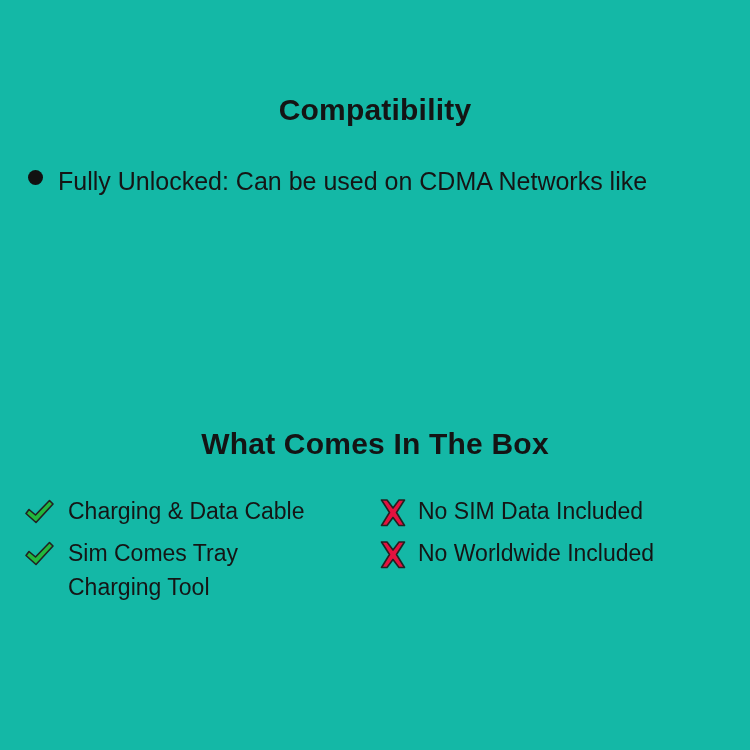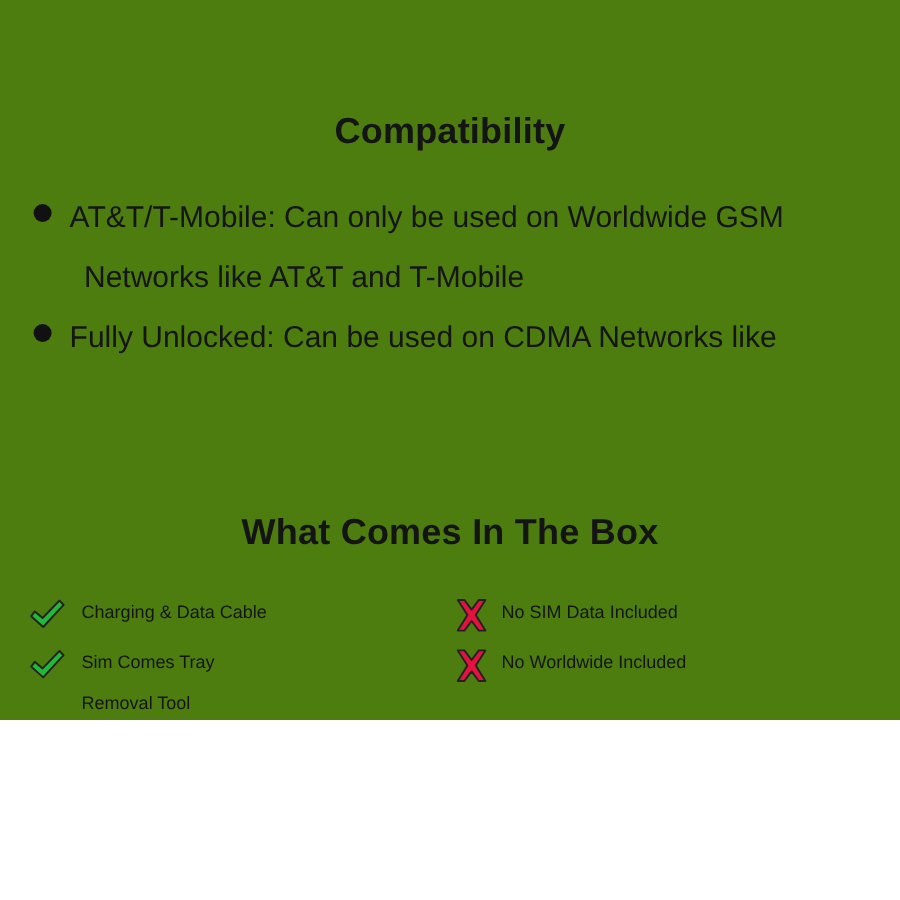--- a/index.html
+++ b/index.html
@@ -12,22 +12,22 @@
     height: 750px;
     overflow: hidden;
     font-family: "Liberation Sans", sans-serif;
     color: #1a1a1a;
     -webkit-font-smoothing: antialiased;
   }
 
   .page {
     position: relative;
     width: 750px;
-    height: 600px;
-    background: #4d7c0f;
+    height: 750px;
+    background: #14b8a6;
   }
 
   
   .section-title {
     position: absolute;
     left: 0;
     width: 750px;
     text-align: center;
     font-weight: bold;
     font-size: 30px;
@@ -90,40 +90,35 @@
     position: absolute;
     left: 0;
     top: 3px;
     width: 34px;
     height: 30px;
     display: block;
   }
   .box-col.right .box-icon { top: 4px; left: 2px; }
 
   .box-line {
-    font-size: 15px;
+    font-size: 23px;
     line-height: 34px;
     white-space: nowrap;
     color: #151515;
   }
 </style>
 </head>
 <body>
 
 <div class="page">
 
   <div class="section-title compat">Compatibility</div>
 
   <div class="compat-list">
 
-    <div class="compat-item">
-      <span class="compat-bullet"></span>
-      <div class="compat-line">AT&amp;T/T-Mobile: Can only be used on Worldwide GSM</div>
-      <div class="compat-line cont">Networks like AT&amp;T and T-Mobile</div>
-    </div>
 
     <div class="compat-item">
       <span class="compat-bullet"></span>
       <div class="compat-line">Fully Unlocked: Can be used on CDMA Networks like</div>
     </div>
 
   </div>
 
   <div class="section-title box">What Comes In The Box</div>
 
@@ -136,21 +131,21 @@
           <path d="M4 16.5 L7 12.5 L13.5 18 L27.5 3.5 L31 7 L14 25.5 Z" fill="#22b83c" stroke="#222222" stroke-width="1.6" stroke-linejoin="round"></path>
         </svg>
         <div class="box-line">Charging &amp; Data Cable</div>
       </div>
 
       <div class="box-item">
         <svg class="box-icon" viewBox="0 0 34 30">
           <path d="M4 16.5 L7 12.5 L13.5 18 L27.5 3.5 L31 7 L14 25.5 Z" fill="#22b83c" stroke="#222222" stroke-width="1.6" stroke-linejoin="round"></path>
         </svg>
         <div class="box-line">Sim Comes Tray</div>
-        <div class="box-line">Removal Tool</div>
+        <div class="box-line">Charging Tool</div>
       </div>
 
     </div>
 
     <div class="box-col right">
 
       <div class="box-item">
         <svg class="box-icon" viewBox="0 0 34 30">
           <path d="M5.5 2 L11 2 L17 10 L23 2 L28.5 2 L20.5 14.5 L28.5 27.5 L23 27.5 L17 19.5 L11 27.5 L5.5 27.5 L13.5 14.5 Z" fill="#e4123f" stroke="#222222" stroke-width="1.6" stroke-linejoin="round"></path>
         </svg>

